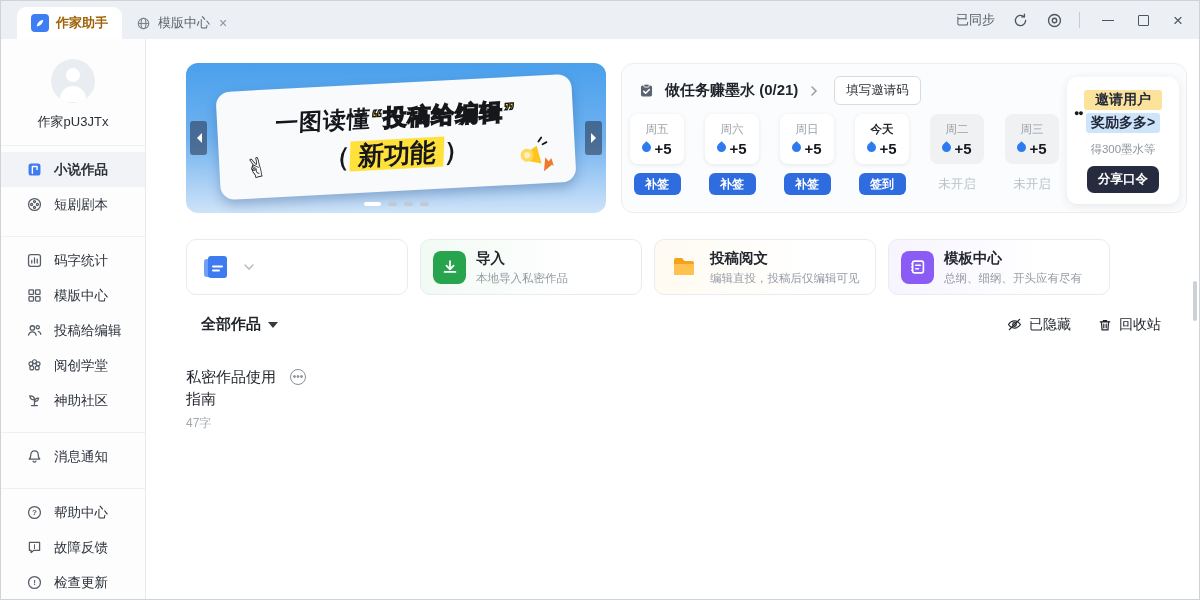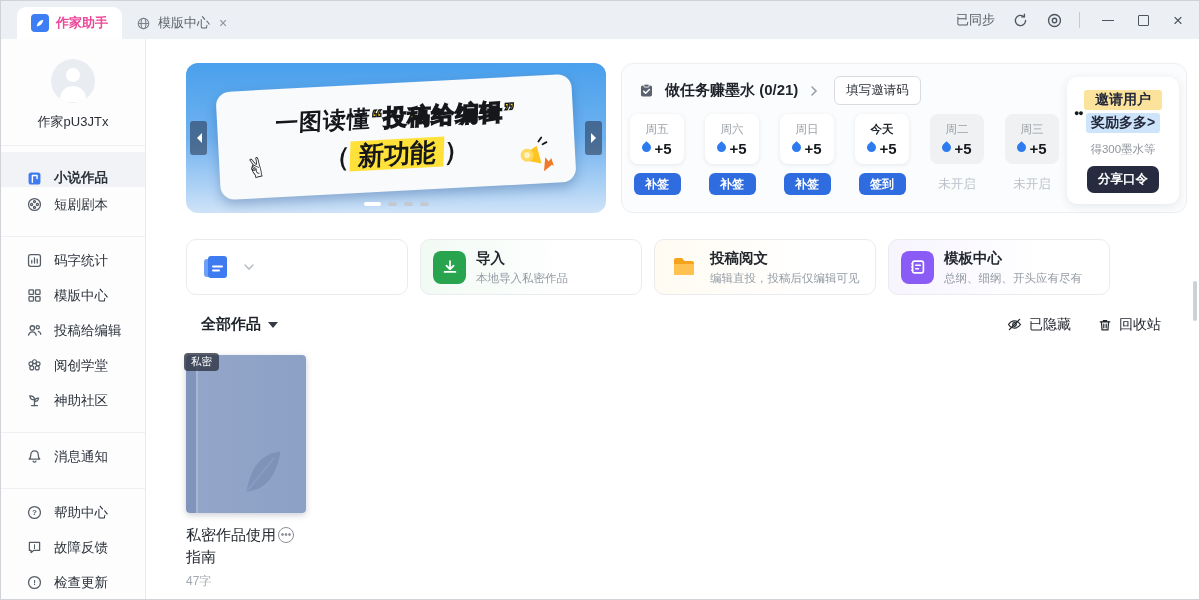--- a/index.html
+++ b/index.html
@@ -4,42 +4,42 @@
 <style>
   * { box-sizing: border-box; margin: 0; padding: 0; }
   html,body { width:1200px; height:600px; }
   body { font-family:"Liberation Sans","DejaVu Sans",sans-serif; background:#fff; }
   .window { width:1200px; height:600px; border:1px solid #cfd3d8; position:relative; overflow:hidden; background:#fff; }
 
   
   .topbar { height:38px; background:#ecf0f4; display:flex; align-items:flex-end; position:relative; }
   .tabs { display:flex; align-items:flex-end; padding-left:16px; height:38px; }
   .tab { height:32px; display:flex; align-items:center; gap:7px; padding:0 14px; border-radius:9px 9px 0 0; font-size:13px; color:#5d646d; cursor:default; }
-  .tab.active { background:#fff; color:#ec4899; font-weight:bold; }
+  .tab.active { background:#fff; color:#a16207; font-weight:bold; }
   .tab-logo { width:18px; height:18px; background:#3d7ef5; border-radius:4px; display:flex; align-items:center; justify-content:center; }
   .tab-close { color:#8a9099; font-size:14px; margin-left:2px; line-height:1; }
   .topbar-right { position:absolute; right:10px; top:0; height:38px; display:flex; align-items:center; gap:16px; color:#4e555e; }
   .sync-text { font-size:13px; color:#555c66; }
   .tb-icon { width:18px; height:18px; display:flex; align-items:center; justify-content:center; }
   .tb-divider { width:1px; height:16px; background:#c8ccd2; }
   .winctl { display:flex; align-items:center; gap:24px; padding:0 6px; }
   .wc-min { width:12px; border-top:1.4px solid #4e555e; display:inline-block; }
   .wc-max { width:11px; height:11px; border:1.4px solid #4e555e; border-radius:1px; display:inline-block; }
   .wc-close { font-size:17px; color:#4e555e; line-height:1; }
 
   
   .layout { display:flex; height:560px; }
   .sidebar { width:145px; border-right:1px solid #e8eaed; background:#fdfdfe; padding-top:20px; flex:none; }
   .avatar { width:44px; height:44px; border-radius:50%; background:#e9edf2; margin:0 auto; position:relative; overflow:hidden; }
   .avatar::before { content:""; position:absolute; width:14px; height:14px; border-radius:50%; background:#fff; left:15px; top:9px; }
   .avatar::after { content:""; position:absolute; width:26px; height:16px; border-radius:13px 13px 0 0; background:#fff; left:9px; top:27px; }
   .username { text-align:center; font-size:13px; color:#2a2f36; margin-top:10px; }
   .side-divider { border-top:1px solid #eef0f2; margin:14px 0 6px 0; }
   .side-item { height:35px; display:flex; align-items:center; gap:11px; padding-left:25px; font-size:13.5px; color:#2b3139; cursor:default; }
-  .side-item.selected { background:#f1f3f6; font-weight:bold;align-items:flex-end; }
+  .side-item.selected { background:#f1f3f6; font-weight:bold; }
   .side-item .ic { width:17px; height:17px; flex:none; display:flex; align-items:center; justify-content:center; }
 
   .main { flex:1; position:relative; background:#fff; }
 
   
   .banner { position:absolute; left:40px; top:24px; width:420px; height:150px; border-radius:12px; overflow:hidden;
             background:linear-gradient(180deg,#4aa0ec 0%,#6fb2f0 50%,#cfe3f8 100%); }
   .banner-card { position:absolute; left:32px; right:32px; top:20px; bottom:22px; background:#f8fafc; border-radius:14px;
                  transform:rotate(-3deg); box-shadow:0 5px 12px rgba(25,60,120,.3); display:flex; flex-direction:column;
                  align-items:center; justify-content:center; }
@@ -104,21 +104,21 @@
   .filter-right { display:flex; align-items:center; gap:26px; }
   .fr-item { display:flex; align-items:center; gap:6px; font-size:14px; font-weight:normal; color:#23272e; }
 
   
   .book { position:absolute; left:40px; top:316px; width:150px; }
   .cover { width:120px; height:158px; border-radius:4px; position:relative; box-shadow:0 2px 6px rgba(50,60,90,.25);
            background:linear-gradient(90deg,#8094bc 0px,#8094bc 10px,#a7b6d4 10px,#a7b6d4 12px,#93a6c9 12px,#8ca0c6 100%); }
   .badge { position:absolute; top:-2px; left:-2px; background:rgba(47,54,68,.8); color:#fff; font-size:10.5px; padding:2px 7px; border-radius:4px; }
   .feather { position:absolute; right:10px; bottom:12px; opacity:.45; }
   .book-title { margin-top:11px; font-size:15px; color:#23272e; line-height:22px; }
-  .bt-line1 { display:flex; align-items:center; gap:2px; }
+  .bt-line1 { display:flex; align-items:center; gap:14px; }
   .more-ic { width:16px; height:16px; border:1.3px solid #8b9097; border-radius:50%; color:#8b9097; font-size:10px; line-height:13px; text-align:center; letter-spacing:0; }
   .word-count { margin-top:5px; font-size:12px; color:#a2a8af; }
 
   .vscroll { position:absolute; right:2px; top:242px; width:4px; height:40px; background:#ccd1d7; border-radius:2px; }
 
   svg { display:block; }
 </style>
 </head>
 <body>
 
@@ -505,29 +505,20 @@
                   <path d="M5.5 6l.8 10h7.4l.8-10"></path>
                   <path d="M8.5 9v4.5M11.5 9v4.5"></path>
                 </svg>
             </span>
             <span>回收站</span>
           </div>
         </div>
       </div>
 
       <div class="book">
-        <div class="cover">
-          <span class="badge">私密</span>
-          <span class="feather">
-            <svg width="62" height="62" viewBox="0 0 40 40">
-                <path d="M8 34c12-1.5 19-9 22-26-12 1.5-19 9-22 26z" fill="#6c80a8"></path>
-                <path d="M8 34L26 12" stroke="#7e92ba" stroke-width="1.4"></path>
-              </svg>
-          </span>
-        </div>
         <div class="book-title">
           <div class="bt-line1">
             <span>私密作品使用</span>
             <span class="more-ic">•••</span>
           </div>
           <div>指南</div>
         </div>
         <div class="word-count">47字</div>
       </div>
 

